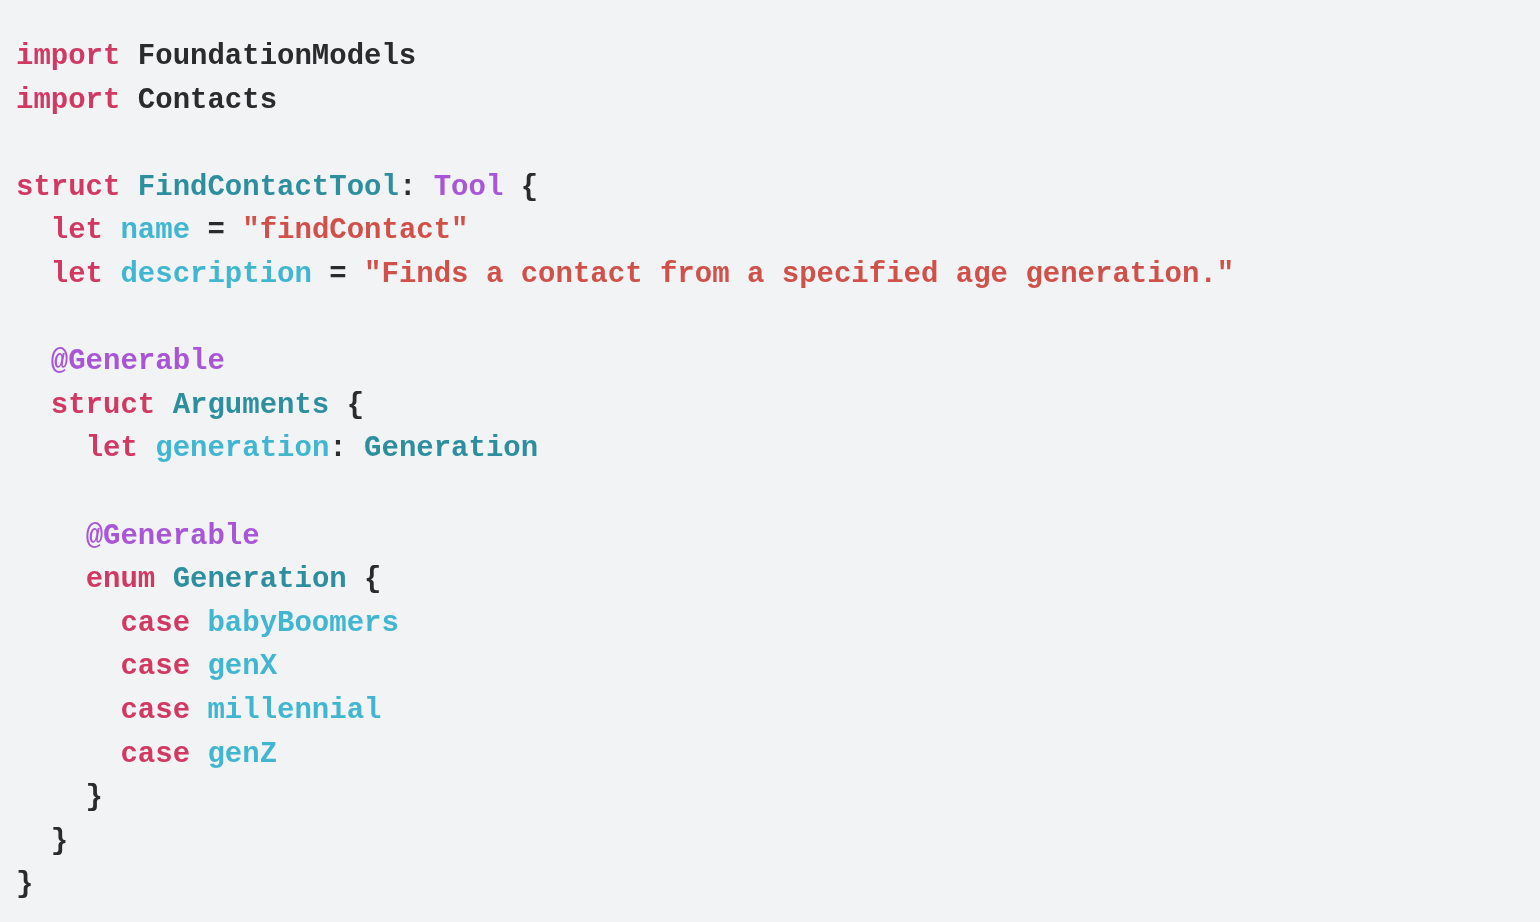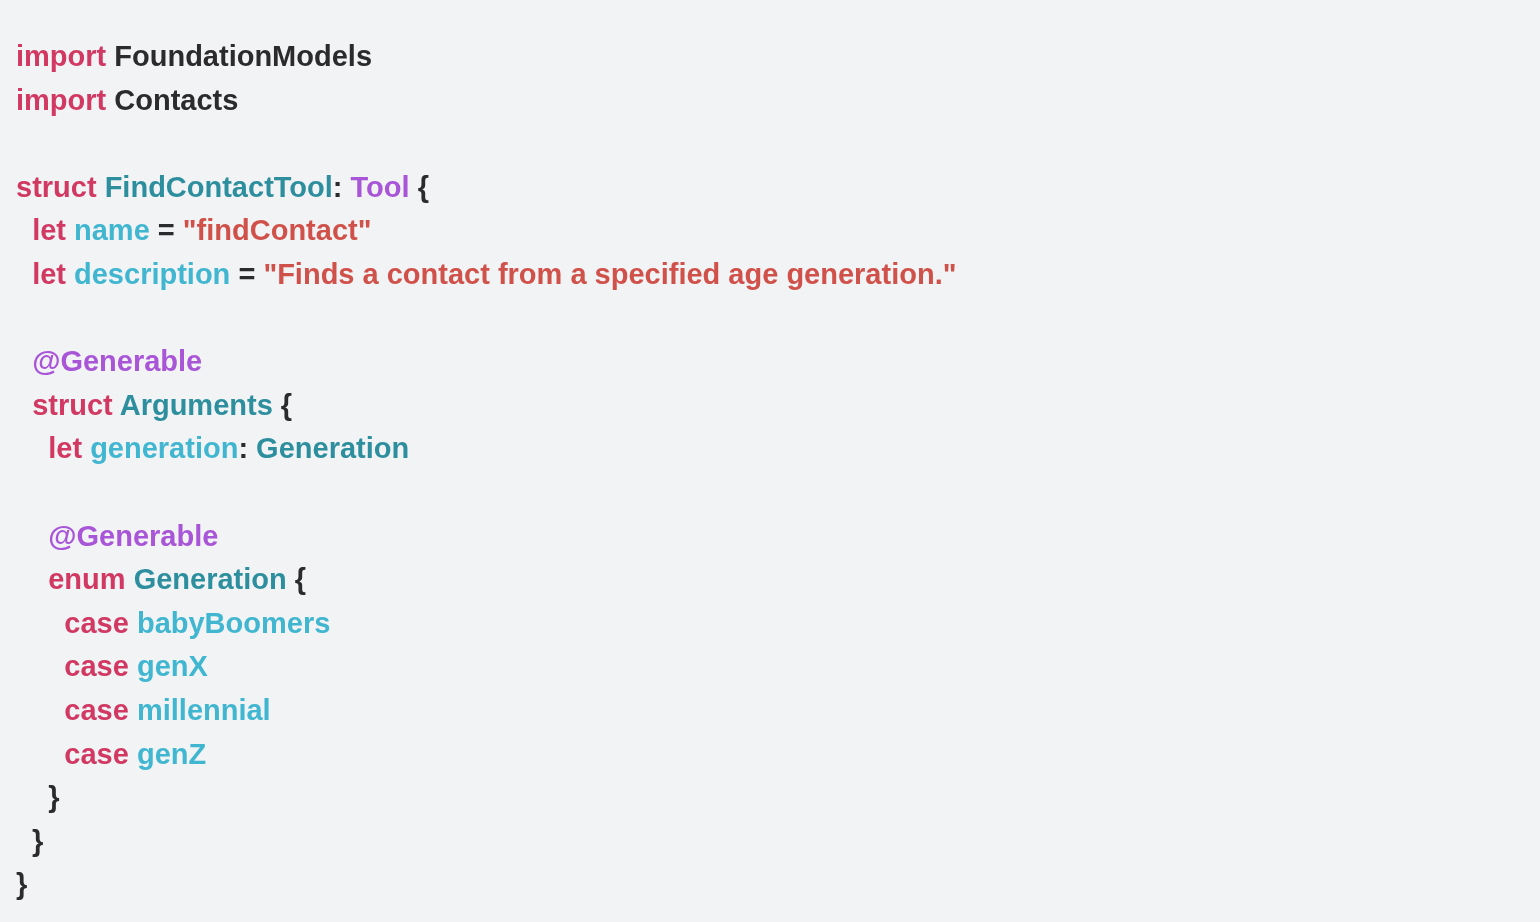--- a/index.html
+++ b/index.html
@@ -14,21 +14,21 @@
     font-family: "DejaVu Sans Mono", "Liberation Mono", monospace;
   }
   #code-surface {
     width: 1540px;
     height: 922px;
     box-sizing: border-box;
     padding: 6px 0 0 16px;
     position: relative;
   }
   .code-block {
-    font-family: Liberation Sans, sans-serif;
+    font-family: Liberation Mono, monospace;
     font-size: 29px;
     line-height: 43.6px;
     letter-spacing: 0px;
     white-space: pre;
     font-weight: 700;
     -webkit-font-smoothing: antialiased;
   }
   .code-line {
     height: 43.6px;
     white-space: pre;

